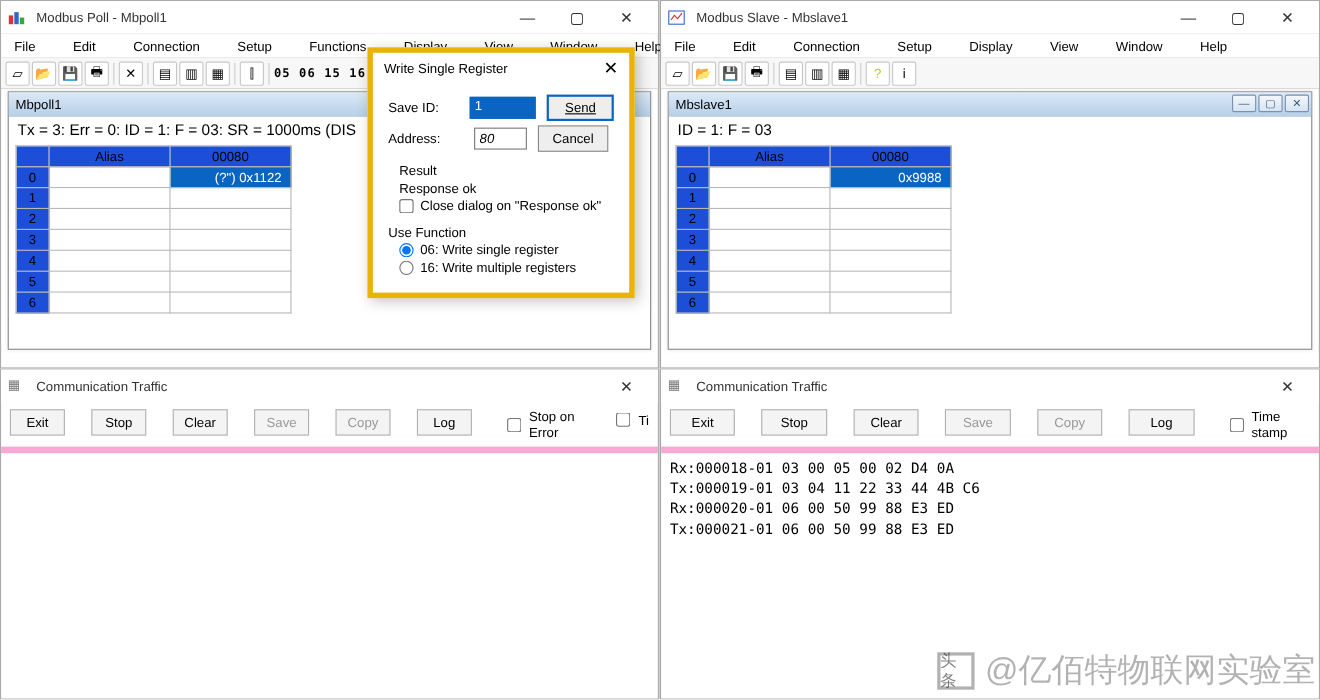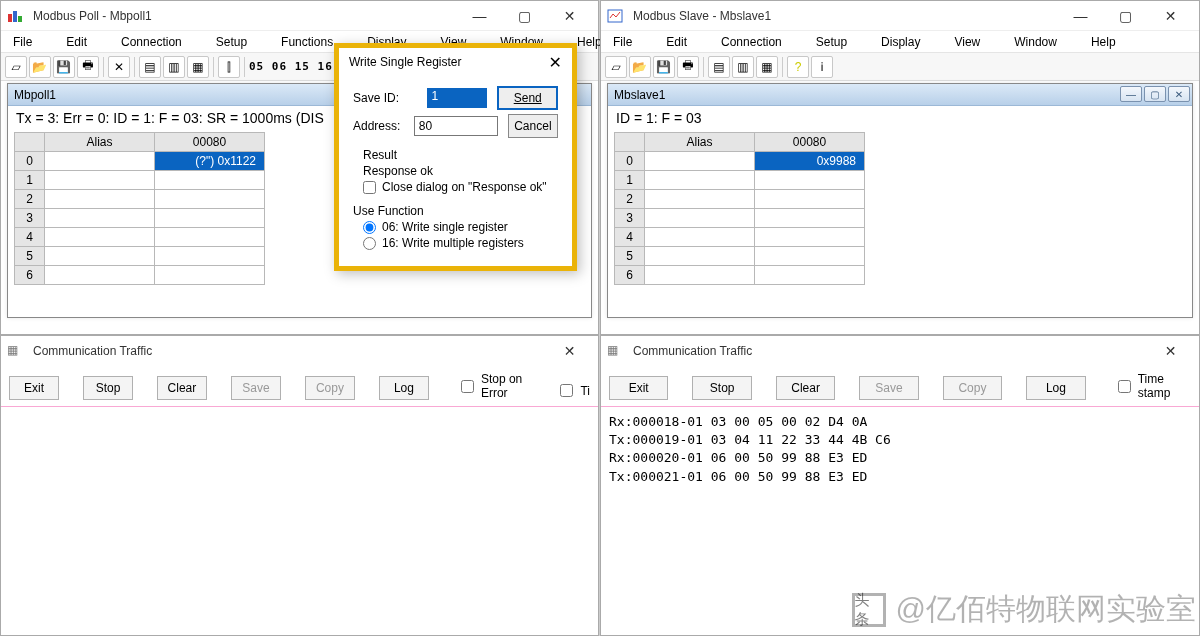--- a/index.html
+++ b/index.html
@@ -81,21 +81,21 @@
   .status-line {
     padding: 4px 8px; font-size: 14px; white-space: nowrap; overflow: hidden;
   }
   .grid {
     border-collapse: collapse; margin: 2px 6px; font-size: 12px;
   }
   .grid th, .grid td {
     border: 1px solid #b8b8b8; padding: 1px 4px;
     min-width: 30px; height: 19px; text-align: center;
   }
-  .grid th { background: #e5e5e5; font-weight: normal; }
+  .grid th { background: #1d4ed8; font-weight: normal; }
   .grid td.alias { width: 110px; }
   .grid td.val { width: 110px; text-align: right; padding-right: 8px; }
   .sel { background: #0a64c1; color: #fff; }
 
   
   .dialog {
     position: absolute; top: 43px; left: 334px; width: 243px;
     background: #fff; border: 5px solid #eab308;
     box-shadow: 3px 3px 12px rgba(0,0,0,0.25);
     z-index: 50;
@@ -103,39 +103,39 @@
   }
   .dlg-title {
     height: 28px; display: flex; align-items: center; padding: 0 10px;
     font-size: 12px;
   }
   .dlg-title .x { margin-left: auto; font-size: 16px; }
   .dlg-body { padding: 6px 14px 4px 14px; font-size: 12px; }
   .frow { display: flex; align-items: center; margin: 4px 0; }
   .frow label { width: 78px; }
   .frow input[type=text] {
-    width: 84px; height: 20px; border: 1px solid #777;
-    padding: 1px 4px; font-size: 12px;
+    width: 48px; height: 20px; border: 1px solid #777;
+    padding: 1px 4px; font-size: 12px; font-style: italic;
   }
   .frow .sel-field { border: 1px solid #0a64c1; background: #0a64c1; color:#fff; width:64px; height:20px; padding:0 4px; }
   .dlg-btn {
     width: 64px; height: 24px; margin-left: 10px;
     border: 1px solid #888; background: #eee;
     display: inline-flex; align-items: center; justify-content: center;
   }
   .dlg-btn.primary { border: 2px solid #0a64c1; }
   .group-label { margin-top: 10px; margin-bottom: 2px; }
   .radio, .check { display: flex; align-items: center; gap: 6px; margin: 2px 0 2px 10px; }
   .radio input, .check input { margin: 0; }
 
   
   .traffic .titlebar { border-bottom: none; color: #777; }
   .btnrow {
-    display: flex; gap: 24px; padding: 6px 8px; align-items: flex-end;
-    border-bottom: 1px solid #f9a8d4;
+    display: flex; gap: 24px; padding: 6px 8px; align-items: flex-start;
+    border-bottom: 6px solid #f9a8d4;
   }
   .btn {
     width: 66px; height: 24px;
     border: 1px solid #b0b0b0; background: #f4f4f4;
     display: flex; align-items: center; justify-content: center;
   }
   .btn.disabled { color: #999; }
   .chk { display: flex; align-items: center; gap: 4px; margin-left: 4px; font-size: 12px; }
   .tlog {
     font-family: "Consolas", monospace; font-size: 13px;

